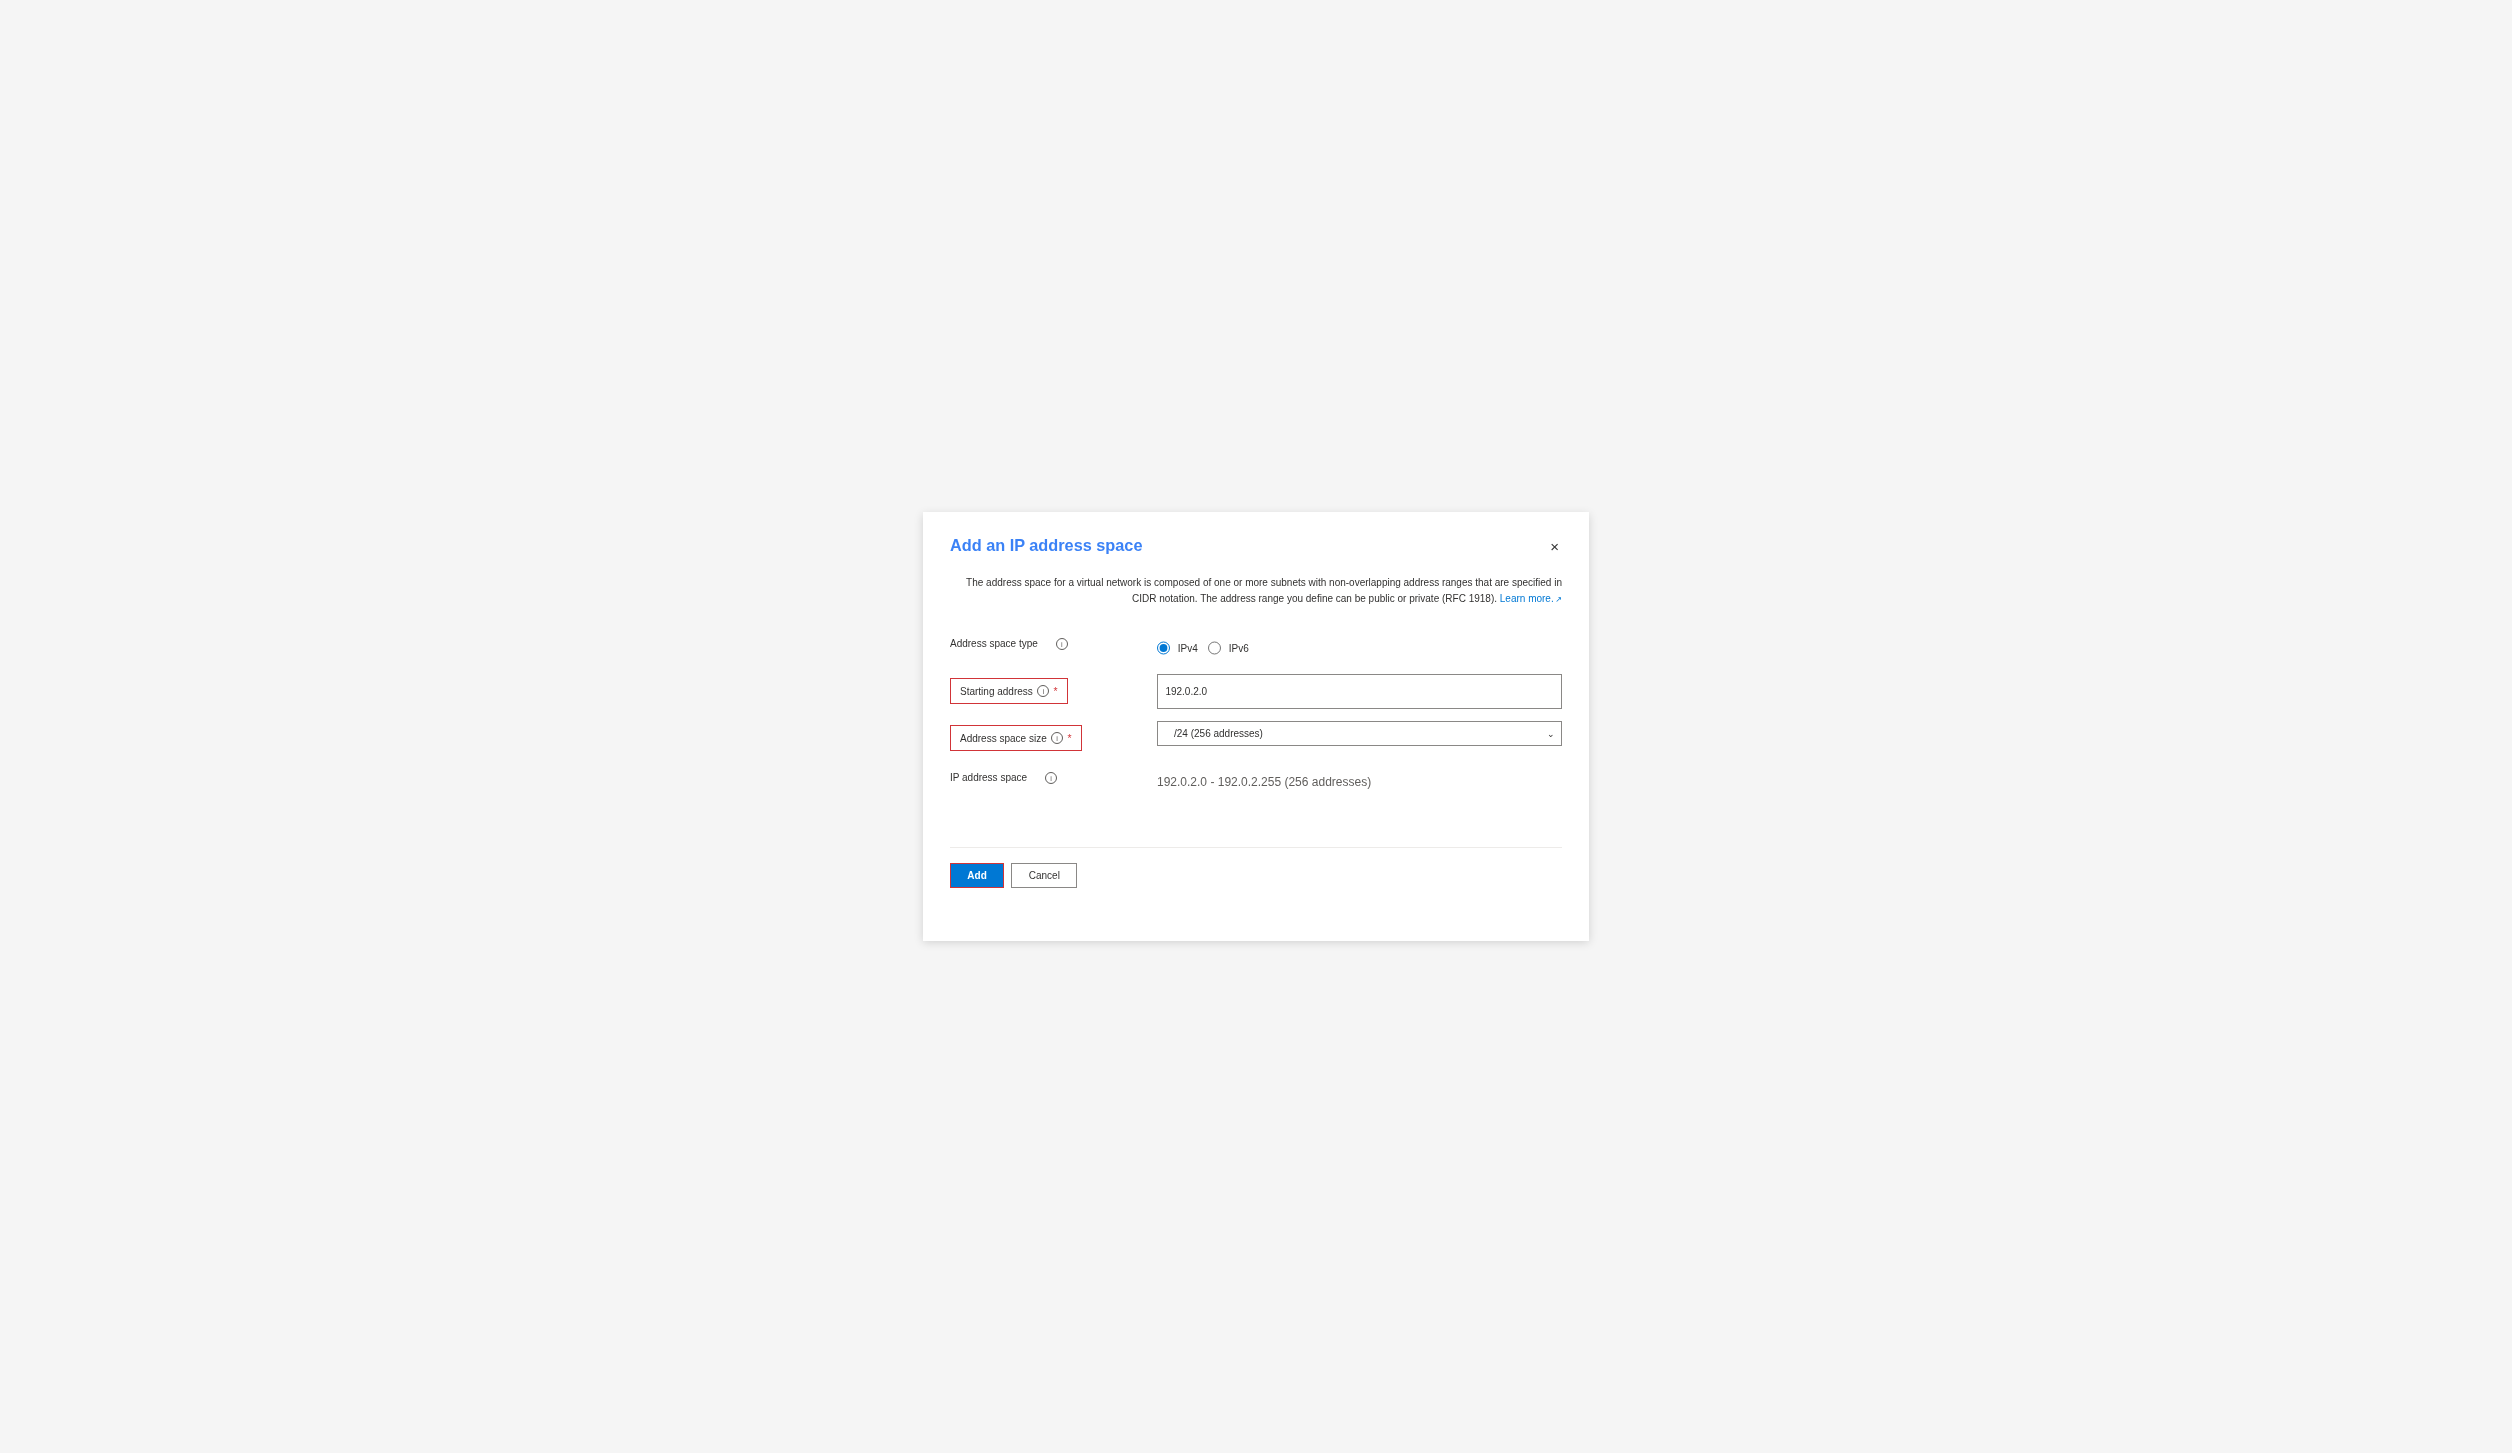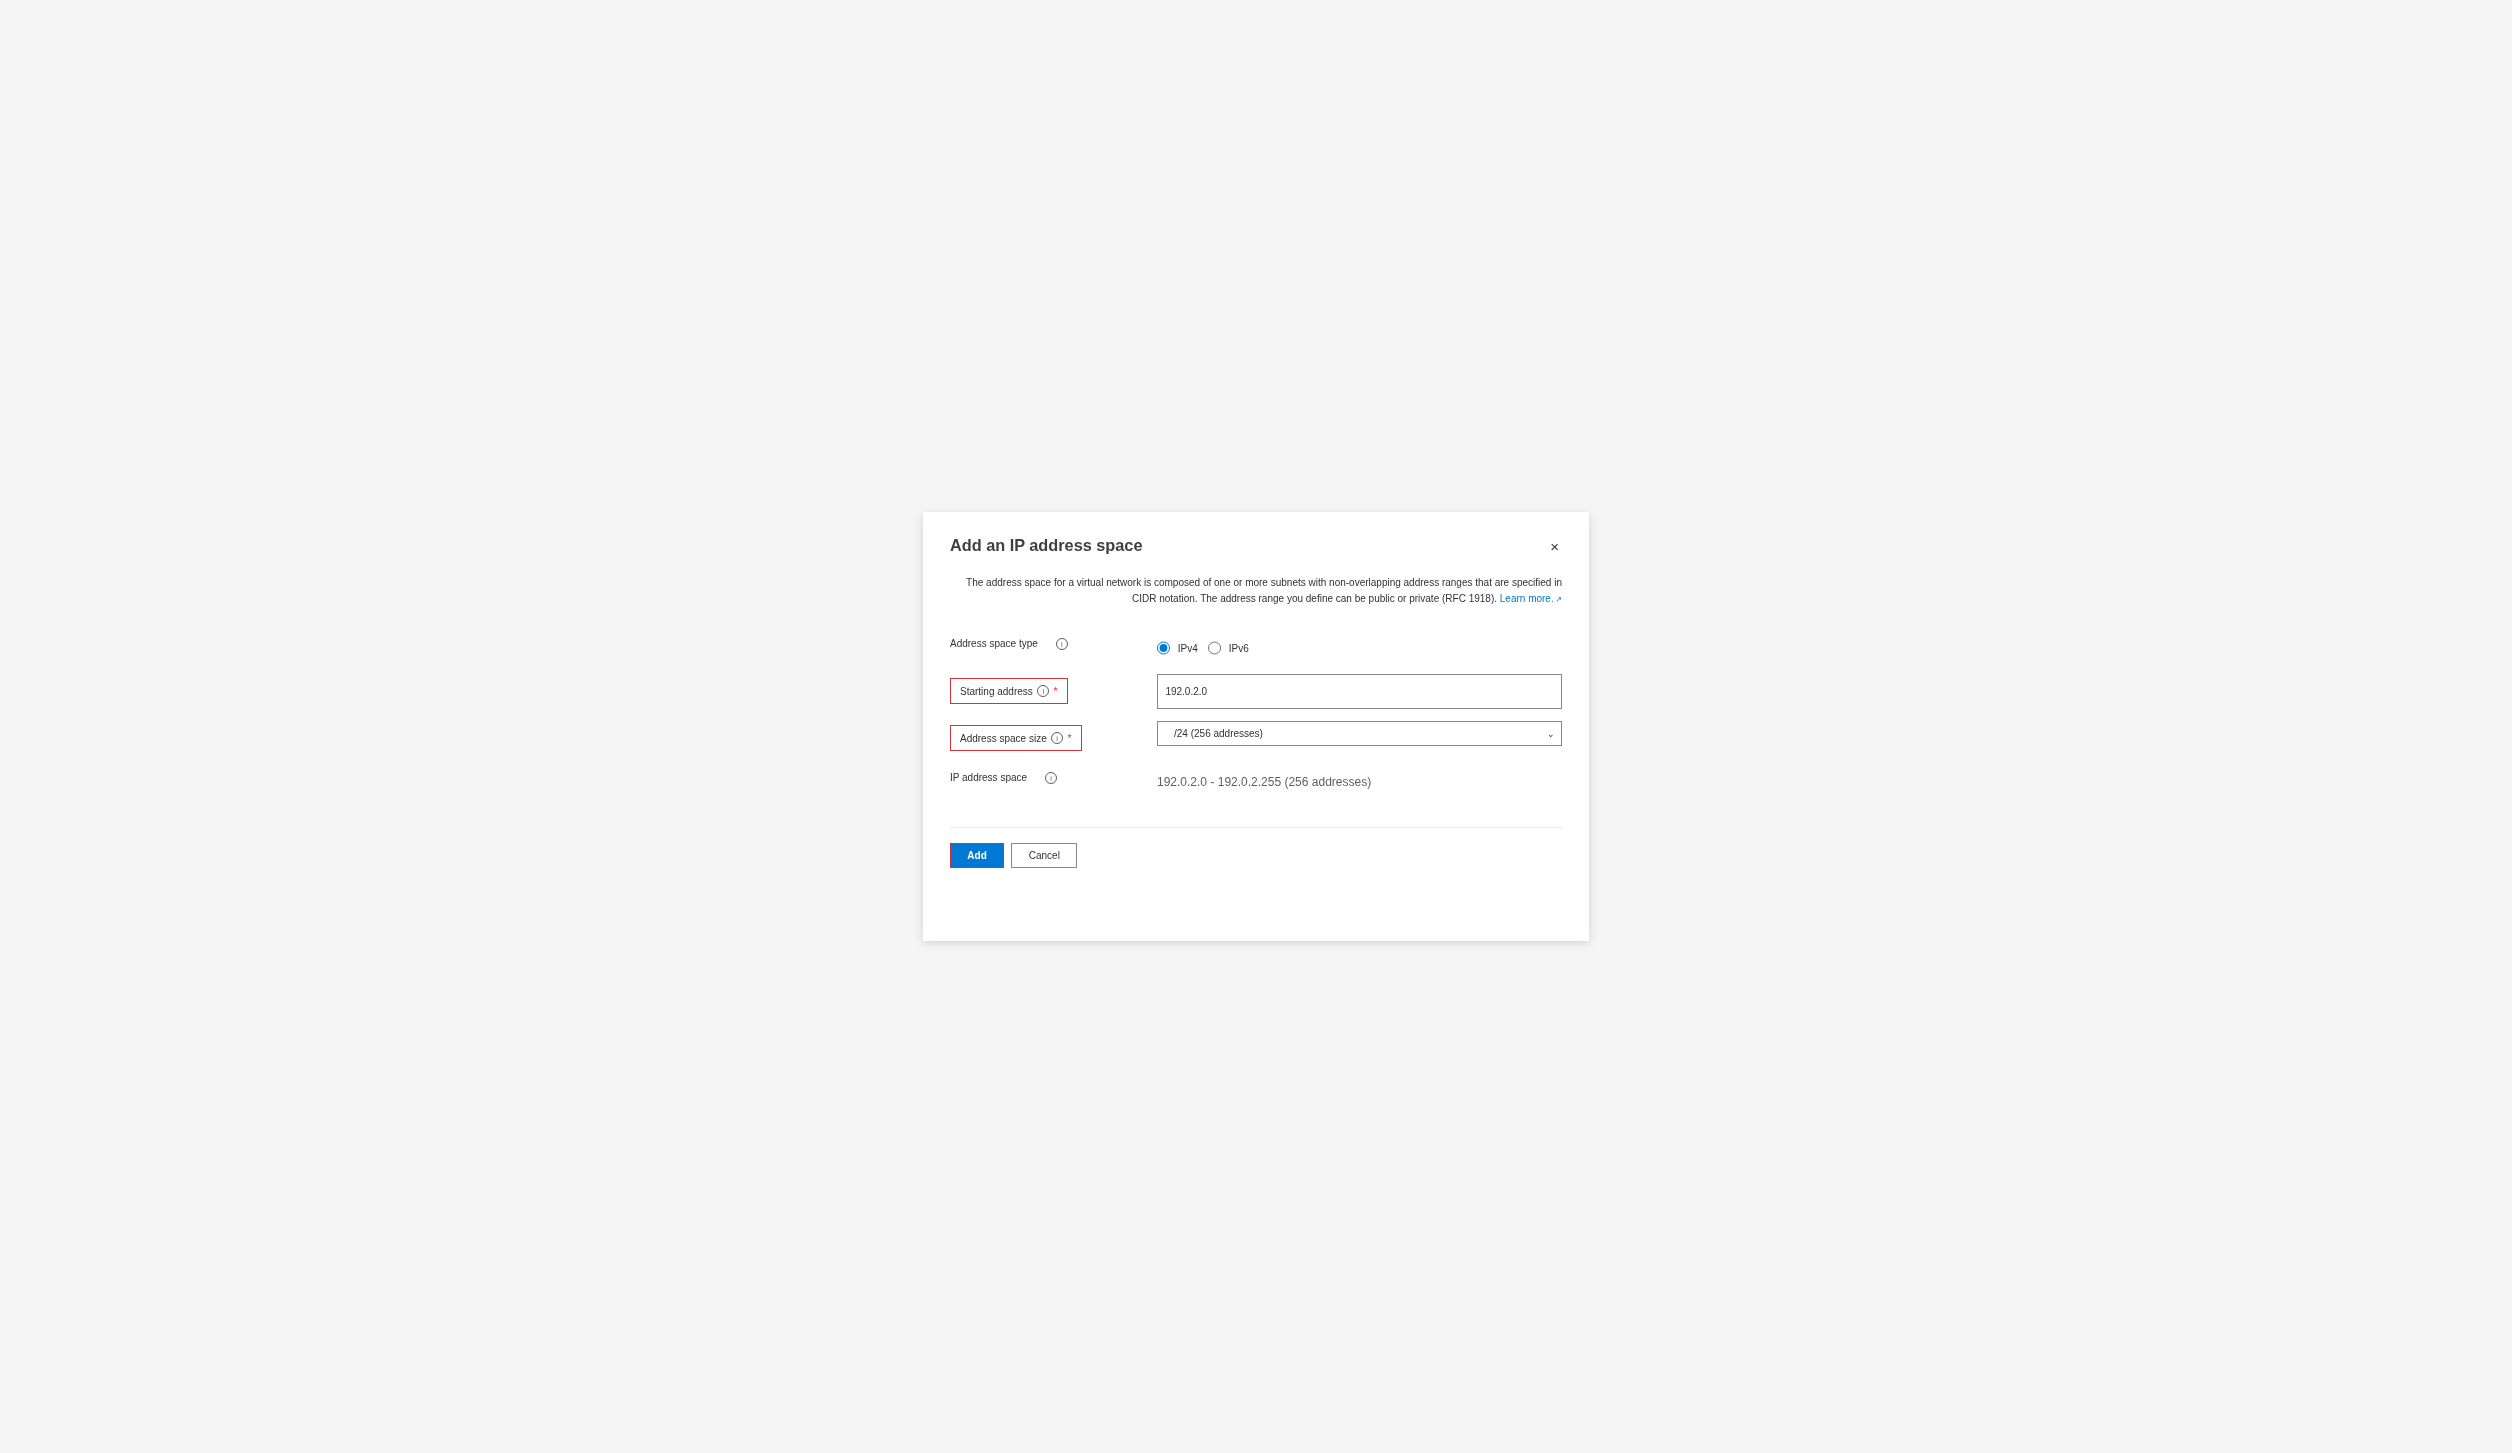--- a/index.html
+++ b/index.html
@@ -30,21 +30,21 @@
     .dialog-header {
       display: flex;
       justify-content: space-between;
       align-items: flex-start;
       margin-bottom: 18px;
     }
 
     .dialog-title {
       font-size: 16.3px;
       font-weight: 600;
-      color: #404040;
+      color: #3b82f6;
     }
 
     .close-btn {
       background: none;
       border: none;
       cursor: pointer;
       font-size: 15px;
       color: #333;
       padding: 3px;
       line-height: 1;
@@ -174,21 +174,21 @@
       color: #323130;
     }
 
     .ip-space-value {
       font-size: 12px;
       color: #605e5c;
       padding: 7.4px 0;
     }
 
     .dialog-footer {
-      margin-top: 24px;
+      margin-top: 44px;
       border-top: 0.7px solid #edebe9;
       padding-top: 15px;
       display: flex;
       gap: 7.4px;
       align-items: center;
     }
 
     .btn-add {
       background: #0078d4;
       color: #ffffff;

